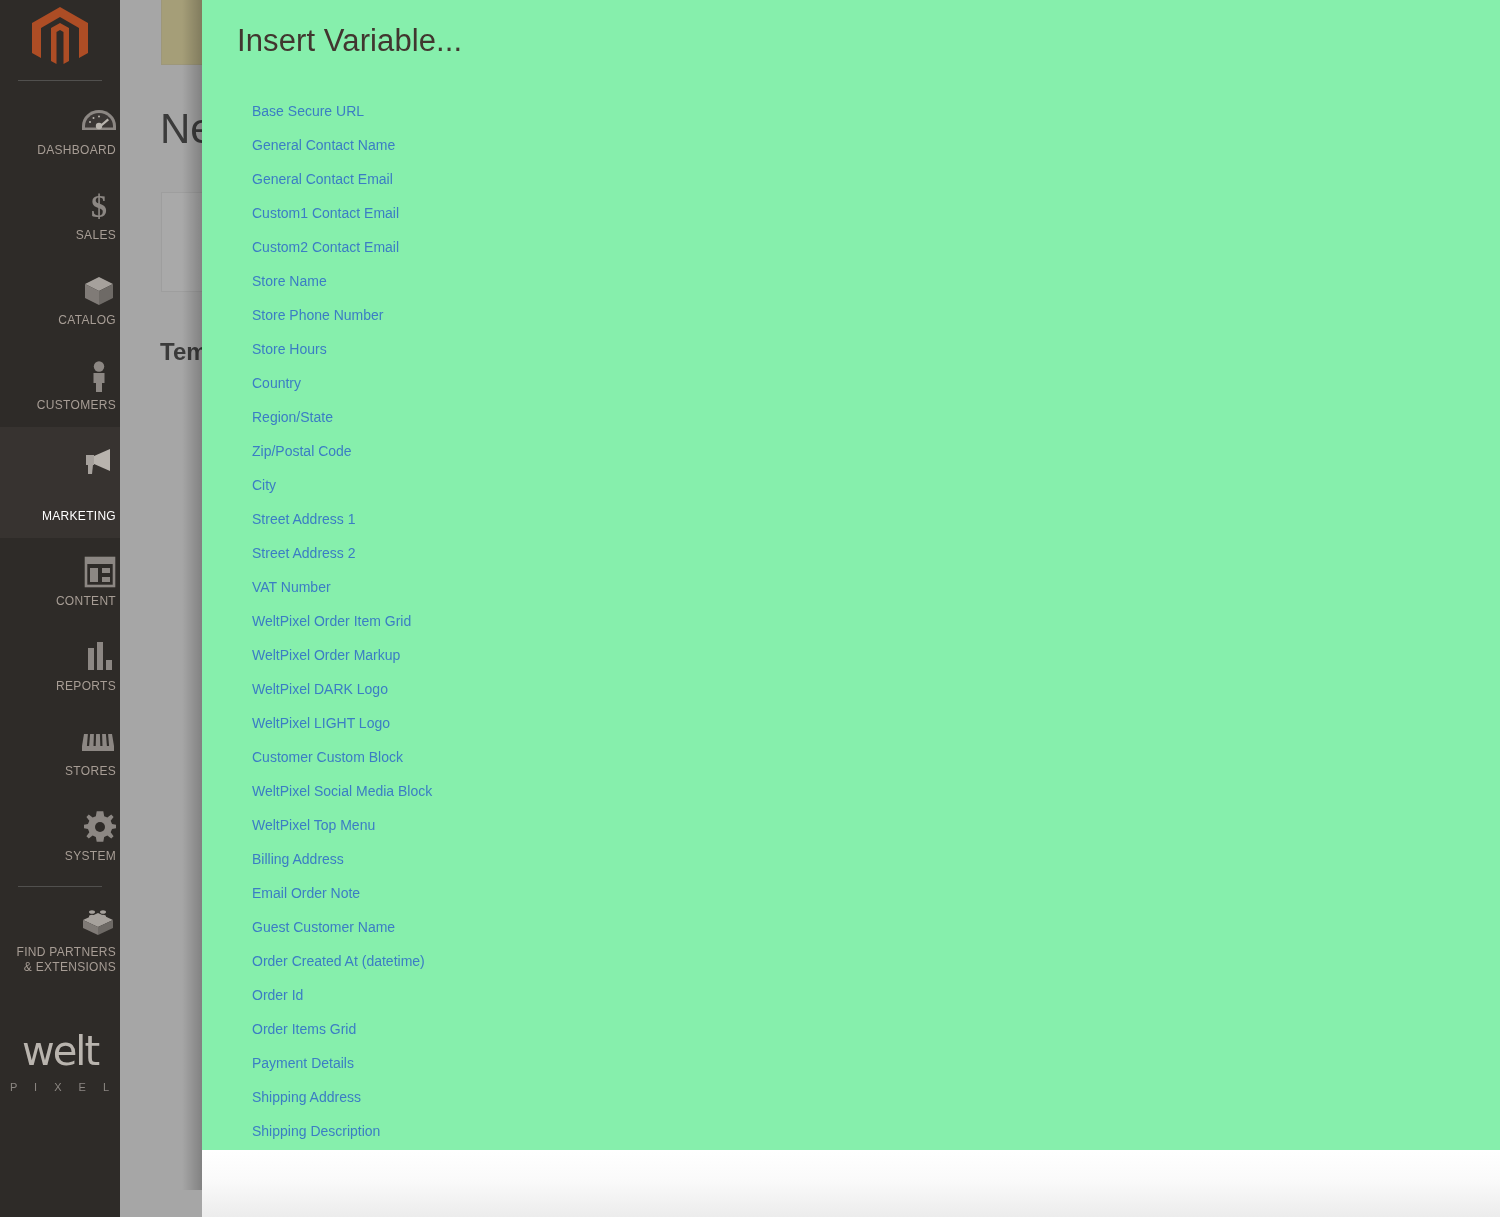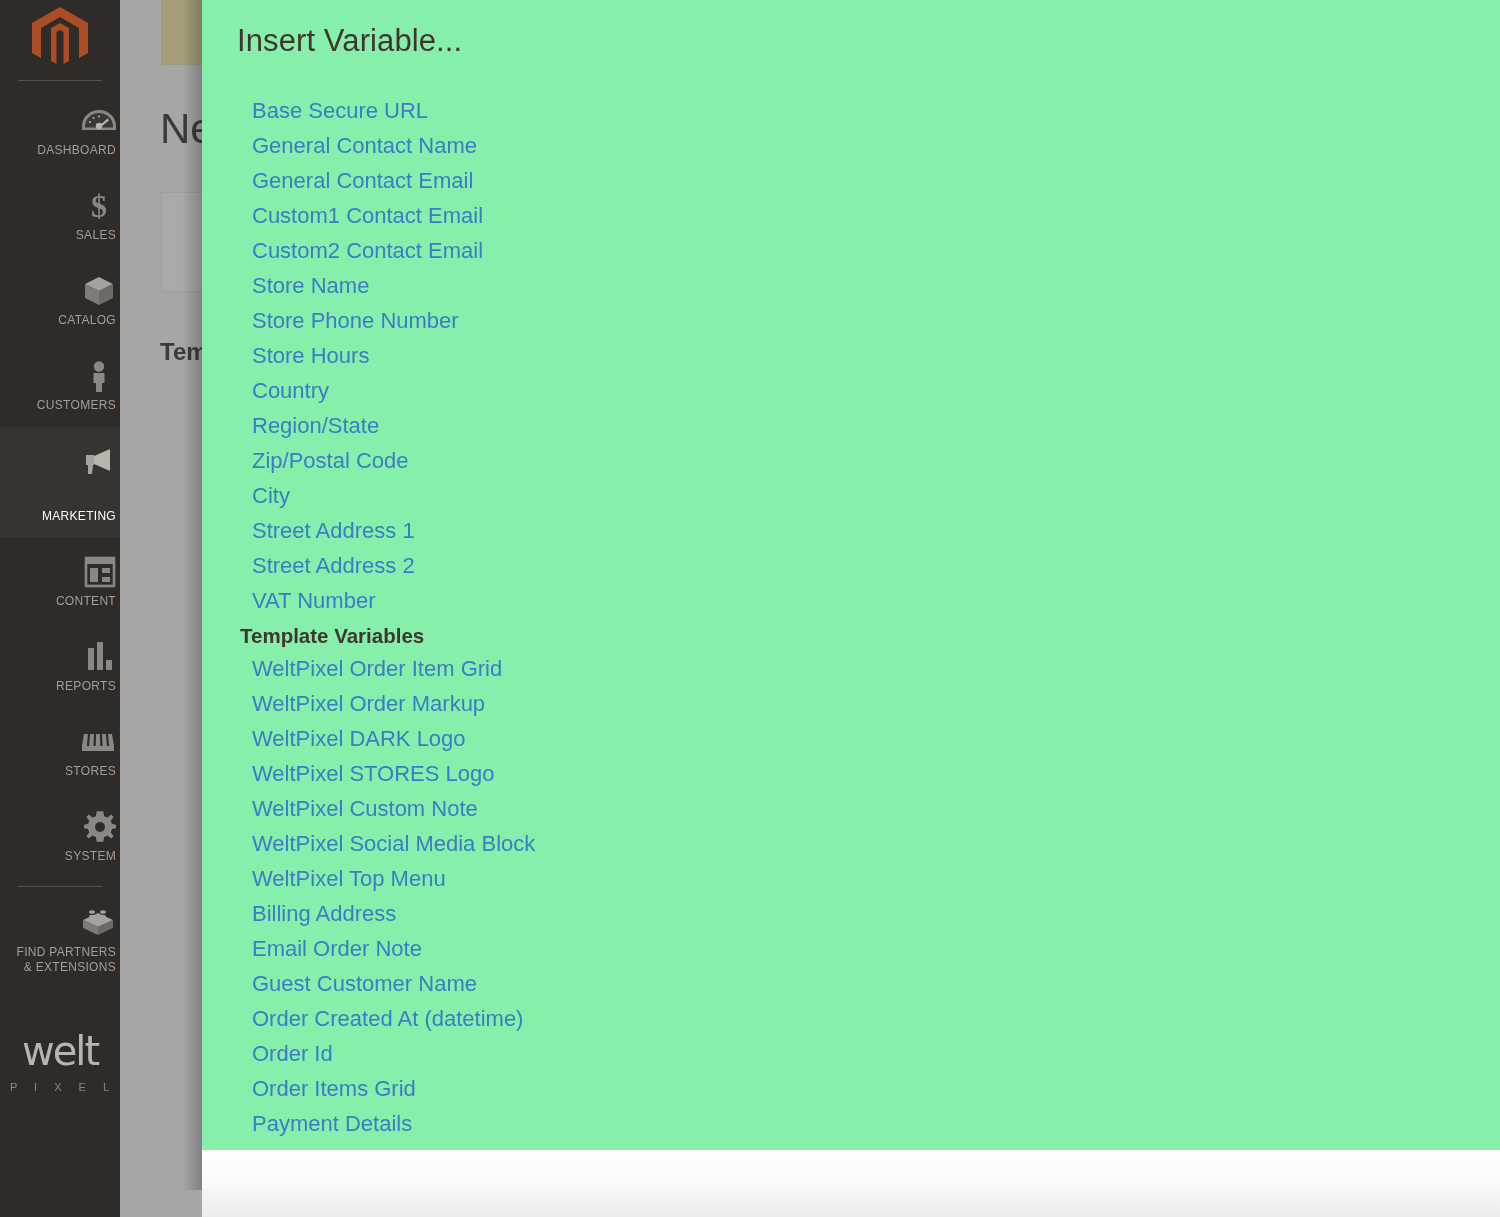--- a/index.html
+++ b/index.html
@@ -166,21 +166,21 @@
     list-style: none;
     margin: 0;
     padding: 34px 0 0 0;
   }
   .var-item {
     padding: 0 0 0 50px;
     line-height: 33px;
   }
   .var-link {
     color: #3b7dc4;
-    font-size: 22px;
+    font-size: 14px;
     text-decoration: none;
     cursor: pointer;
     font-family: "Liberation Sans", sans-serif;
   }
   .var-group-title {
     padding: 0 0 0 38px;
     line-height: 33px;
     font-size: 20.5px;
     font-weight: bold;
     color: #41362f;
@@ -357,27 +357,26 @@
       <li class="var-item"><a class="var-link" href="#">Store Phone Number</a></li>
       <li class="var-item"><a class="var-link" href="#">Store Hours</a></li>
       <li class="var-item"><a class="var-link" href="#">Country</a></li>
       <li class="var-item"><a class="var-link" href="#">Region/State</a></li>
       <li class="var-item"><a class="var-link" href="#">Zip/Postal Code</a></li>
       <li class="var-item"><a class="var-link" href="#">City</a></li>
       <li class="var-item"><a class="var-link" href="#">Street Address 1</a></li>
       <li class="var-item"><a class="var-link" href="#">Street Address 2</a></li>
       <li class="var-item"><a class="var-link" href="#">VAT Number</a></li>
 
-      <li class="var-group-title">Template Variables</li>
 
       <li class="var-item"><a class="var-link" href="#">WeltPixel Order Item Grid</a></li>
       <li class="var-item"><a class="var-link" href="#">WeltPixel Order Markup</a></li>
       <li class="var-item"><a class="var-link" href="#">WeltPixel DARK Logo</a></li>
-      <li class="var-item"><a class="var-link" href="#">WeltPixel STORES Logo</a></li>
-      <li class="var-item"><a class="var-link" href="#">WeltPixel Custom Note</a></li>
+      <li class="var-item"><a class="var-link" href="#">WeltPixel LIGHT Logo</a></li>
+      <li class="var-item"><a class="var-link" href="#">Customer Custom Block</a></li>
       <li class="var-item"><a class="var-link" href="#">WeltPixel Social Media Block</a></li>
       <li class="var-item"><a class="var-link" href="#">WeltPixel Top Menu</a></li>
       <li class="var-item"><a class="var-link" href="#">Billing Address</a></li>
       <li class="var-item"><a class="var-link" href="#">Email Order Note</a></li>
       <li class="var-item"><a class="var-link" href="#">Guest Customer Name</a></li>
       <li class="var-item"><a class="var-link" href="#">Order Created At (datetime)</a></li>
       <li class="var-item"><a class="var-link" href="#">Order Id</a></li>
       <li class="var-item"><a class="var-link" href="#">Order Items Grid</a></li>
       <li class="var-item"><a class="var-link" href="#">Payment Details</a></li>
       <li class="var-item"><a class="var-link" href="#">Shipping Address</a></li>

